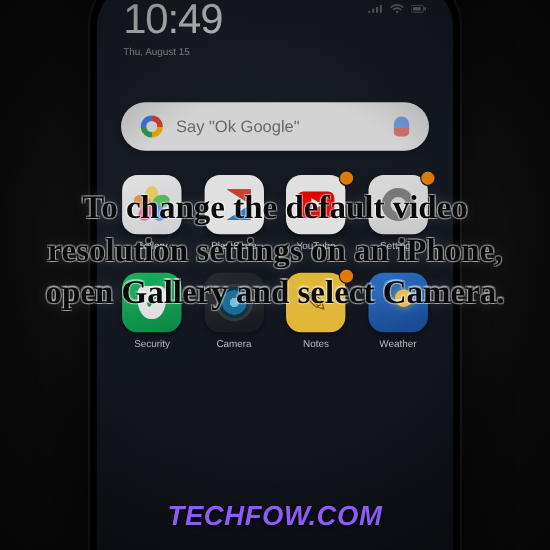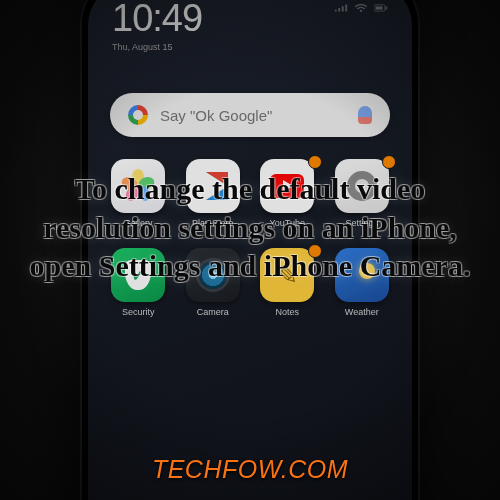--- a/index.html
+++ b/index.html
@@ -167,24 +167,24 @@
        1px -1px 0 rgba(255,255,255,.35),
       -1px  1px 0 rgba(255,255,255,.35),
        1px  1px 0 rgba(255,255,255,.35),
        0 0 14px rgba(255,255,255,.20);
   }
   .watermark{
     position:absolute; bottom:16px; left:0; right:0; z-index:4;
     text-align:center;
     font-family: 'Arial Black', Impact, sans-serif;
     font-style: italic;
-    font-weight: 400;
+    font-weight: 700;
     font-size: 25px;
     letter-spacing: 0.5px;
-    color:#f97316;
+    color:#8b5cf6;
     text-shadow: 0 2px 3px rgba(0,0,0,.85), 0 0 1px #000;
   }
   .vignette{position:absolute;inset:0;z-index:2;pointer-events:none;
     background:radial-gradient(ellipse at center, rgba(0,0,0,0) 46%, rgba(0,0,0,.55) 100%);}
 </style>
 </head>
 <body>
 
 <div class="bg"></div>
 
@@ -283,16 +283,16 @@
       </div>
 
     </div>
 
   </div>
 </div>
 
 <div class="vignette"></div>
 
 <div class="overlay-text">
-  <p>To change the default video resolution settings on an iPhone, open Settings and iPhone Camera.</p>
+  <p>To change the default video resolution settings on an iPhone, open Gallery and select Camera.</p>
 </div>
 
 <div class="watermark">TECHFOW.COM</div>
 
 </body></html>

